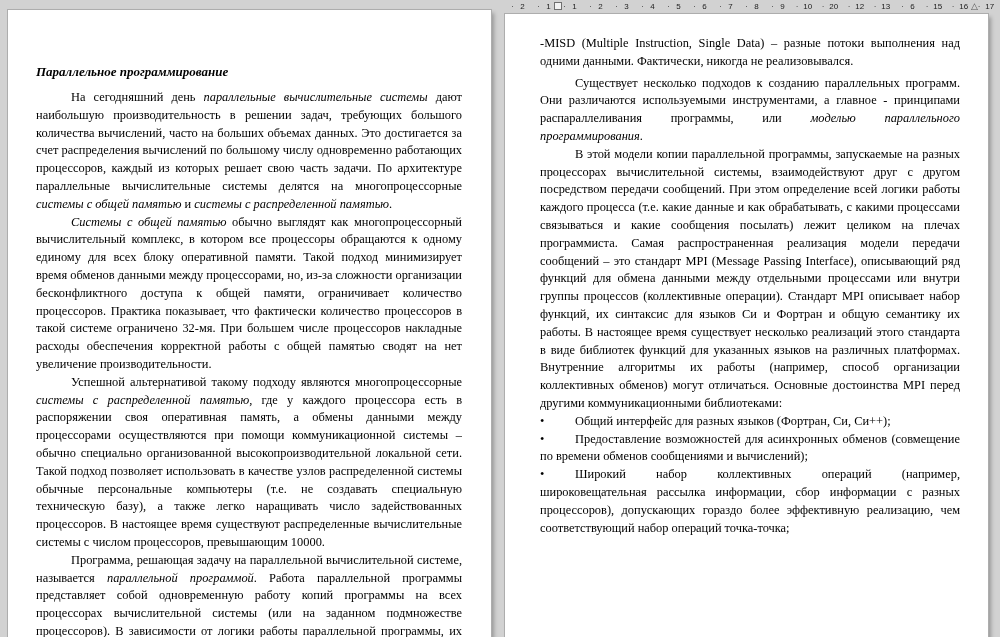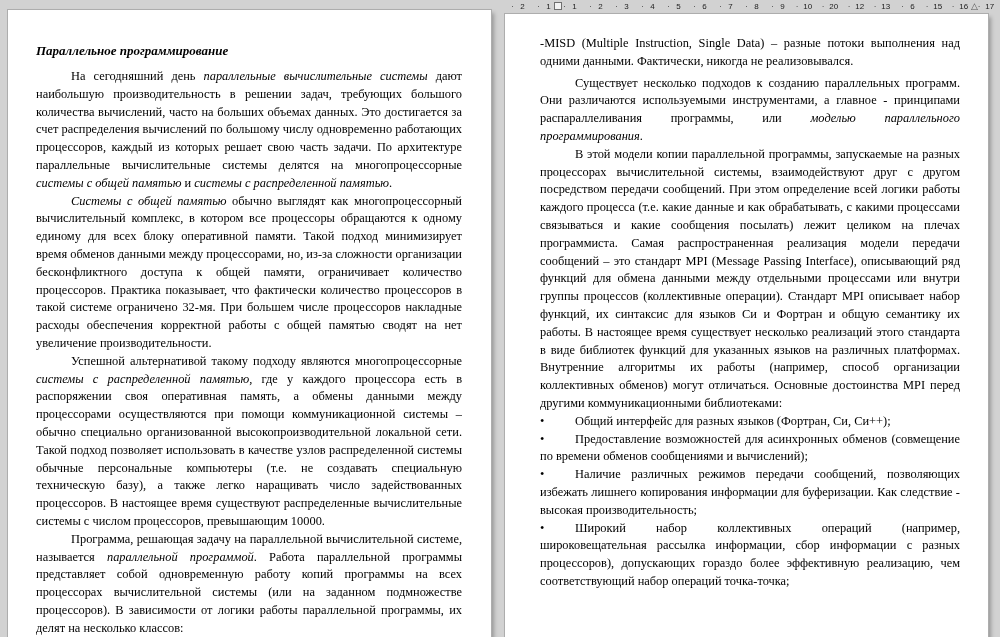--- a/index.html
+++ b/index.html
@@ -19,21 +19,21 @@
   }
   .page.left  { left: 8px;   top: 10px; width: 483px; height: 680px; padding: 28px 29px 0 28px; }
   .page.right { left: 505px; top: 14px; width: 483px; height: 670px; padding: 12px 28px 0 35px; }
 
   .doc-title {
     font-size: 17.5px;
     font-weight: bold;
     letter-spacing: 0.2px;
   }
   .doc-subtitle {
-    margin-top: 5px;
+    margin-top: 26px;
     font-size: 13px;
     font-weight: bold;
     font-style: italic;
   }
   .page-body { margin-top: 9px; }
 
   .para {
     font-size: 12.4px;
     line-height: 17.8px;
     text-align: justify;
@@ -124,18 +124,17 @@
       </div>
   </div>
 
   <div class="page right">
     <div class="page-body">
         <p class="para flush"><span>-MISD (Multiple Instruction, Single Data) – разные потоки выполнения над одними данными. Фактически, никогда не реализовывался.</span></p>
         <p class="para indent space-before"><span>Существует несколько подходов к созданию параллельных программ. Они различаются используемыми инструментами, а главное -  принципами распараллеливания программы, или </span><span class="it">моделью параллельного программирования</span><span>.</span></p>
         <p class="para indent"><span>В этой модели копии параллельной программы, запускаемые на разных процессорах вычислительной системы, взаимодействуют друг с другом посредством передачи сообщений. При этом определение всей логики работы каждого процесса (т.е. какие данные и как обрабатывать, с какими процессами связываться и какие сообщения посылать) лежит целиком на плечах программиста. Самая распространенная реализация модели передачи сообщений – это стандарт MPI (Message Passing Interface), описывающий ряд функций для обмена данными между отдельными процессами или внутри группы процессов (коллективные операции). Стандарт MPI описывает набор функций, их синтаксис для языков Си и Фортран и общую семантику их работы. В настоящее время существует несколько реализаций этого стандарта в виде библиотек функций для указанных языков на различных платформах. Внутренние алгоритмы их работы (например, способ организации коллективных обменов) могут отличаться. Основные достоинства MPI перед другими коммуникационными библиотеками:</span></p>
         <p class="para bullet"><span class="bullet-glyph">•</span><span>Общий интерфейс для разных языков (Фортран, Си, Си++);</span></p>
         <p class="para bullet"><span class="bullet-glyph">•</span><span>Предоставление возможностей для асинхронных обменов (совмещение по времени обменов сообщениями и вычислений);</span></p>
-        <p class="para bullet"><span class="bullet-glyph">•</span><span>Наличие различных режимов передачи сообщений, позволяющих избежать лишнего копирования информации для буферизации. Как следствие - высокая производительность;</span></p>
         <p class="para bullet"><span class="bullet-glyph">•</span><span>Широкий набор коллективных операций (например, широковещательная рассылка информации, сбор информации с разных процессоров), допускающих гораздо более эффективную реализацию, чем соответствующий набор операций точка-точка;</span></p>
       </div>
   </div>
 
 </div>
 
 </body></html>

